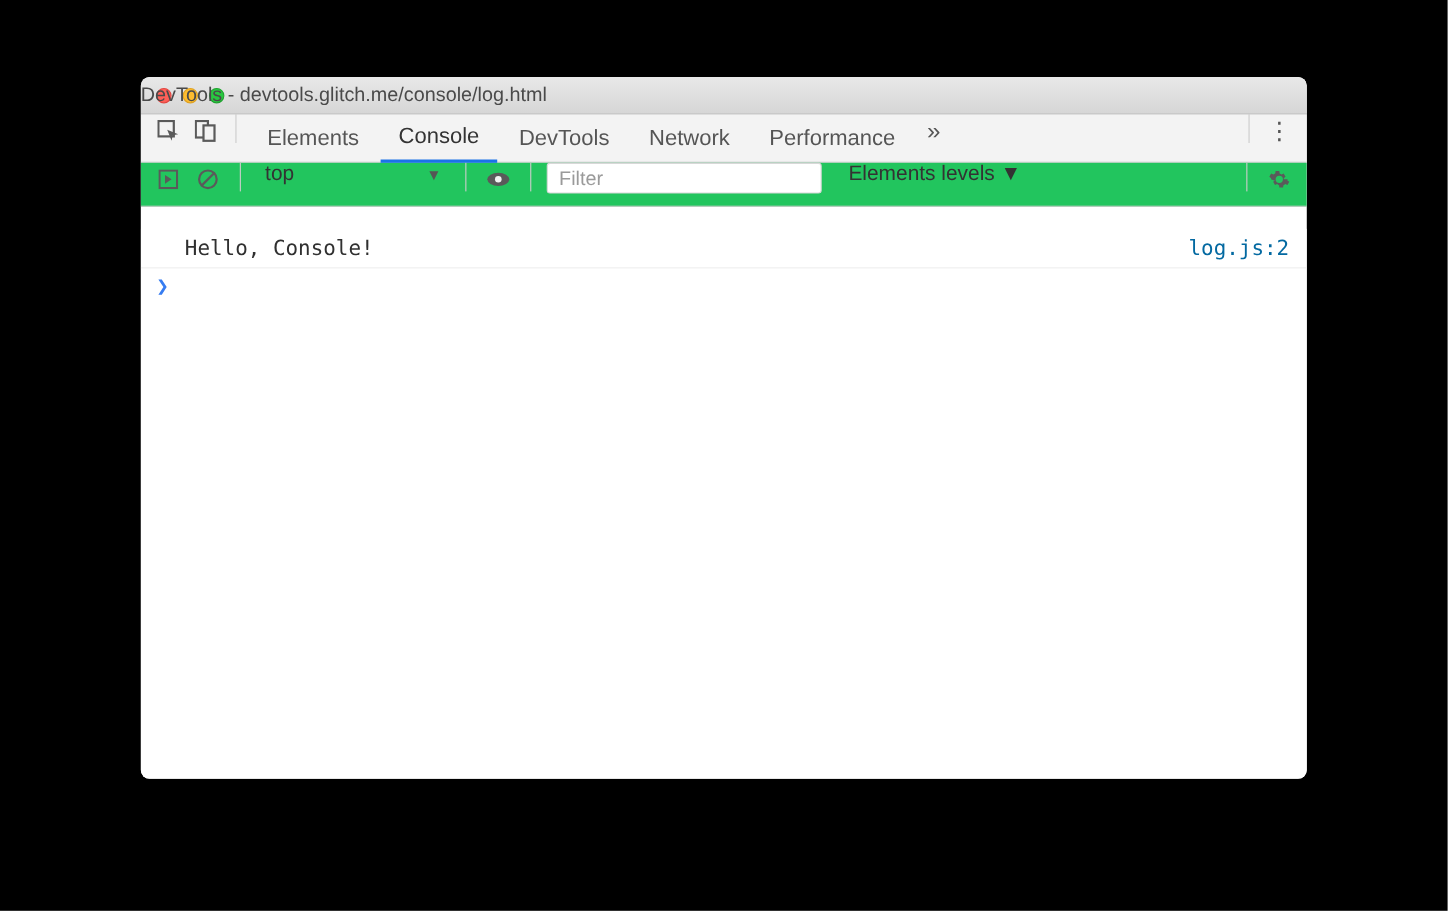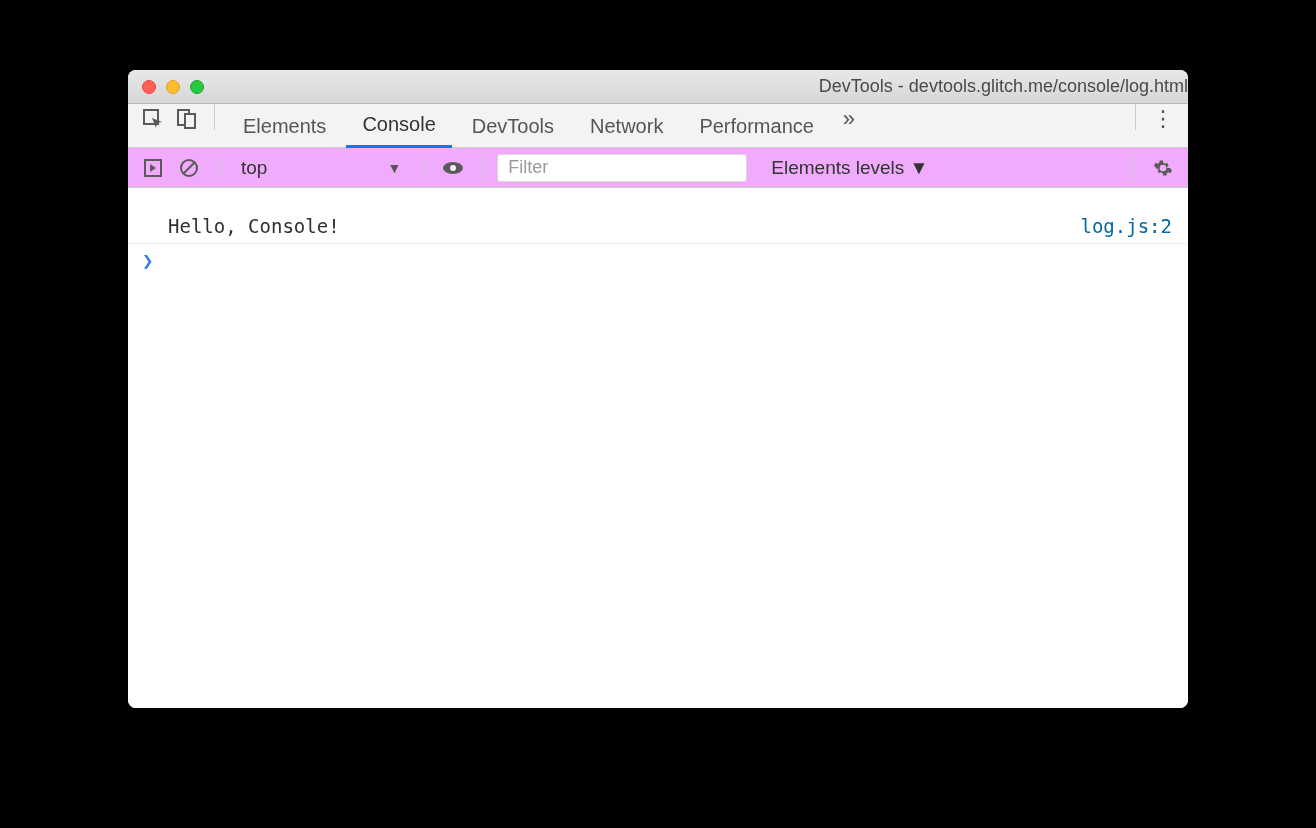--- a/index.html
+++ b/index.html
@@ -32,21 +32,21 @@
   .traffic {
     display: flex;
     gap: 10px;
     padding-left: 14px;
   }
   .dot { width: 14px; height: 14px; border-radius: 50%; }
   .dot.red    { background:#ff5f57; border:1px solid #e24640; }
   .dot.yellow { background:#febc2e; border:1px solid #dfa223; }
   .dot.green  { background:#28c840; border:1px solid #1fa32f; }
   .title {
-    position:absolute; left:0; right:0; text-align:right;
+    position:absolute; left:0; right:0; text-align:left;
     font-size: 18px; color:#4a4a4a; pointer-events:none;
   }
   
   .tabs {
     height: 44px;
     background:#f3f3f3;
     border-bottom:1px solid #ccc;
     display:flex;
     align-items:flex-start;
     padding: 0 10px;
@@ -63,24 +63,24 @@
     display:flex; align-items:center;
     font-size:20px;
     color:#555;
     cursor:pointer;
   }
   .tab.active { color:#333; border-bottom:3px solid #1a73e8; }
   .spacer { flex:1; }
   
   .toolbar {
     height:40px;
-    background:#f0abfc;
+    background:#22c55e;
     border-bottom:1px solid #ccc;
     display:flex;
-    align-items:center;
+    align-items:flex-start;
     padding:0 10px;
     gap:6px;
   }
   .ctx {
     display:flex; align-items:center;
     font-size:19px; color:#333;
     padding:0 8px;
     gap:120px;
   }
   .tri { font-size:14px; color:#555; }

